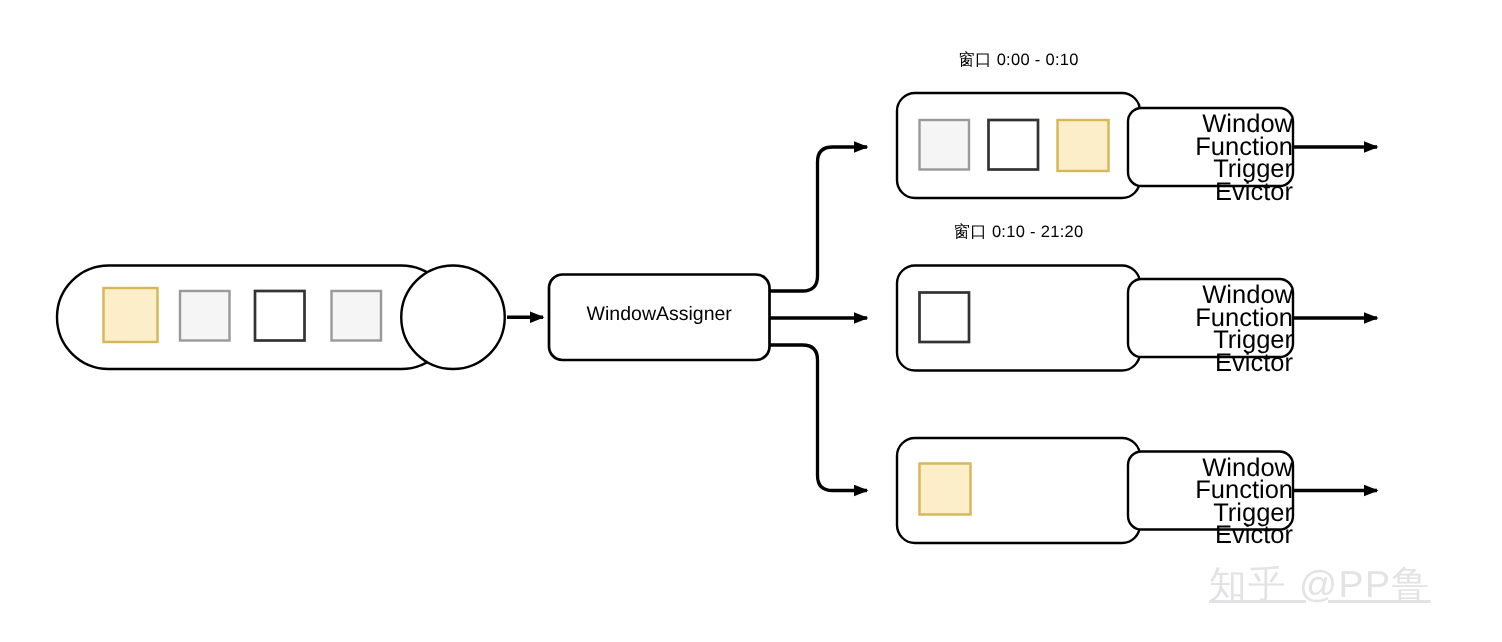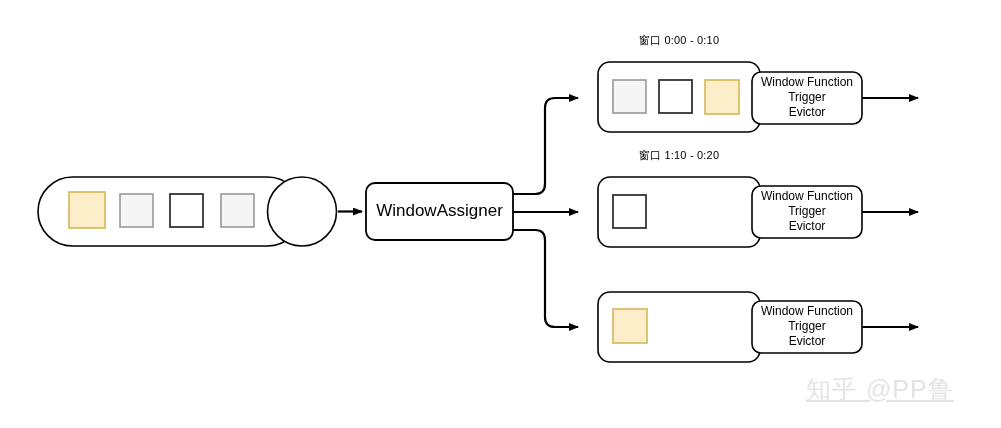--- a/index.html
+++ b/index.html
@@ -32,27 +32,27 @@
     white-space: pre;
     color: #000000;
     text-align: center;
     line-height: 1.0;
   }
   .window-label {
     font-size: 11px;
     letter-spacing: 0.2px;
   }
   .assigner-label {
-    font-size: 17px;
+    font-size: 13px;
   }
   .fn-block {
     position: absolute;
-    text-align: center;
+    text-align: right;
     color: #000;
-    font-size: 12px;
+    font-size: 17px;
     line-height: 15px;
     white-space: pre-line;
   }
   .watermark {
     position: absolute;
     color: #e3e3e5;
     font-size: 25px;
     letter-spacing: 1px;
     white-space: pre;
     user-select: none;
@@ -106,21 +106,21 @@
     <line x1="862" y1="327" x2="918" y2="327" stroke="#000000" stroke-width="2.2" marker-end="url(#arrow)"></line>
   </svg>
 
   <div class="txt assigner-label" style="left:366px; top:202px; width:147px;">WindowAssigner</div>
 
   <div class="txt window-label" style="left:598px; top:35px; width:162px;">窗口 0:00 - 0:10</div>
   <div class="fn-block" style="left:752px; top:75px; width:110px;">Window Function
 Trigger
 Evictor</div>
 
-  <div class="txt window-label" style="left:598px; top:150px; width:162px;">窗口 1:10 - 0:20</div>
+  <div class="txt window-label" style="left:598px; top:150px; width:162px;">窗口 0:10 - 21:20</div>
   <div class="fn-block" style="left:752px; top:189px; width:110px;">Window Function
 Trigger
 Evictor</div>
 
   <div class="fn-block" style="left:752px; top:304px; width:110px;">Window Function
 Trigger
 Evictor</div>
 
   <div class="watermark" style="left:806px; top:373px;">知乎 @PP鲁</div>
 

